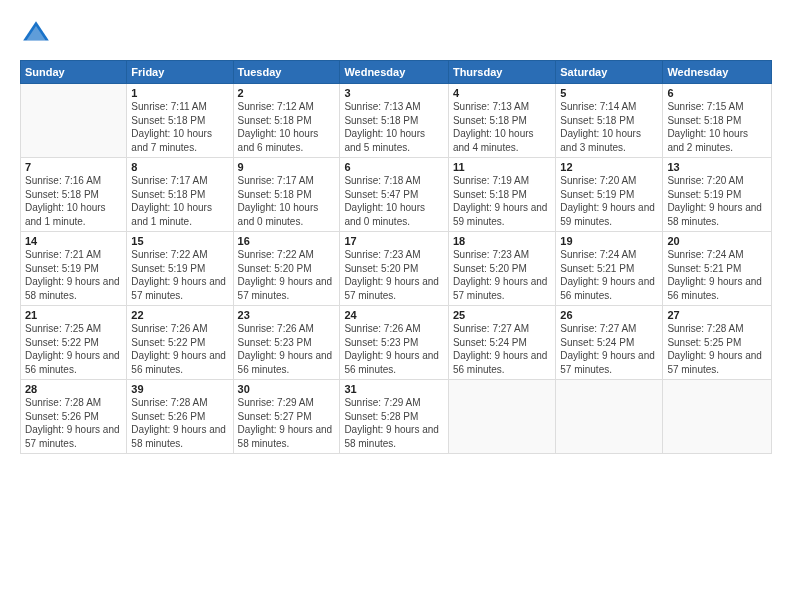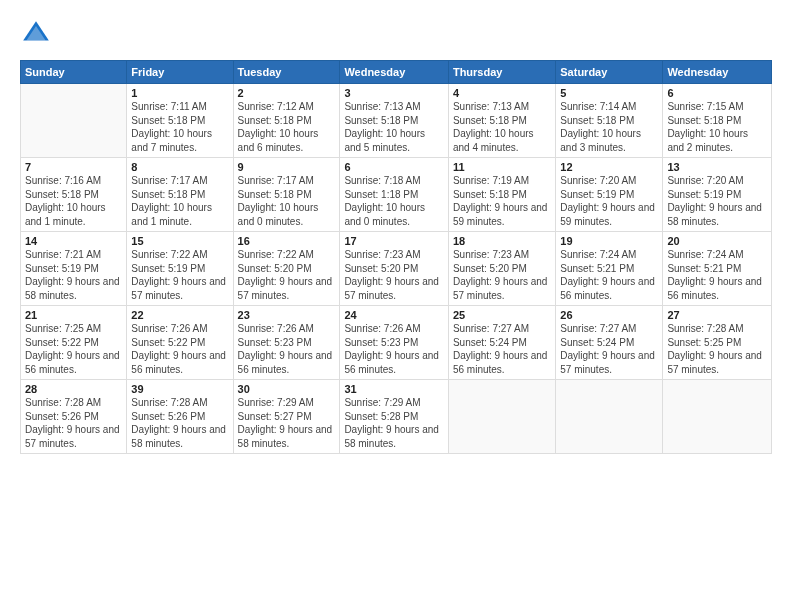--- a/index.html
+++ b/index.html
@@ -196,21 +196,21 @@
           <td>
             <span class="day-num">9</span>
             <div class="day-info">Sunrise: 7:17 AM
 Sunset: 5:18 PM
 Daylight: 10 hours
 and 0 minutes.</div>
           </td>
           <td>
             <span class="day-num">6</span>
             <div class="day-info">Sunrise: 7:18 AM
-Sunset: 1:18 PM
+Sunset: 5:47 PM
 Daylight: 10 hours
 and 0 minutes.</div>
           </td>
           <td>
             <span class="day-num">11</span>
             <div class="day-info">Sunrise: 7:19 AM
 Sunset: 5:18 PM
 Daylight: 9 hours
 and 59 minutes.</div>
           </td>

